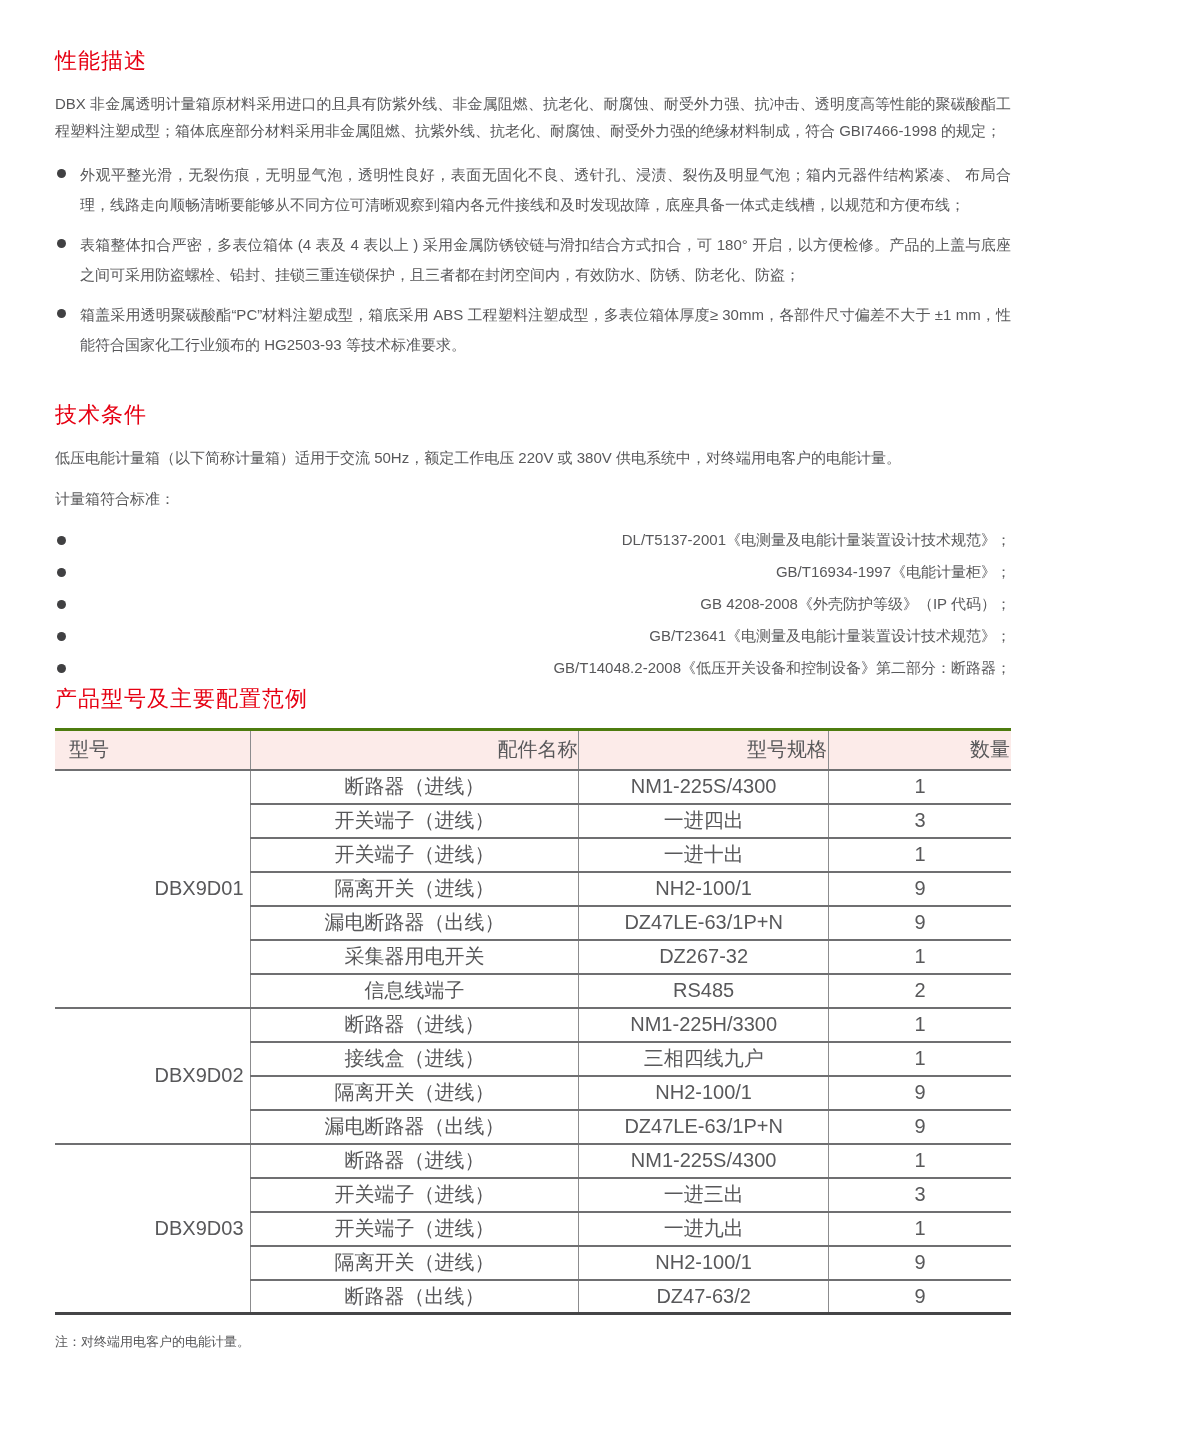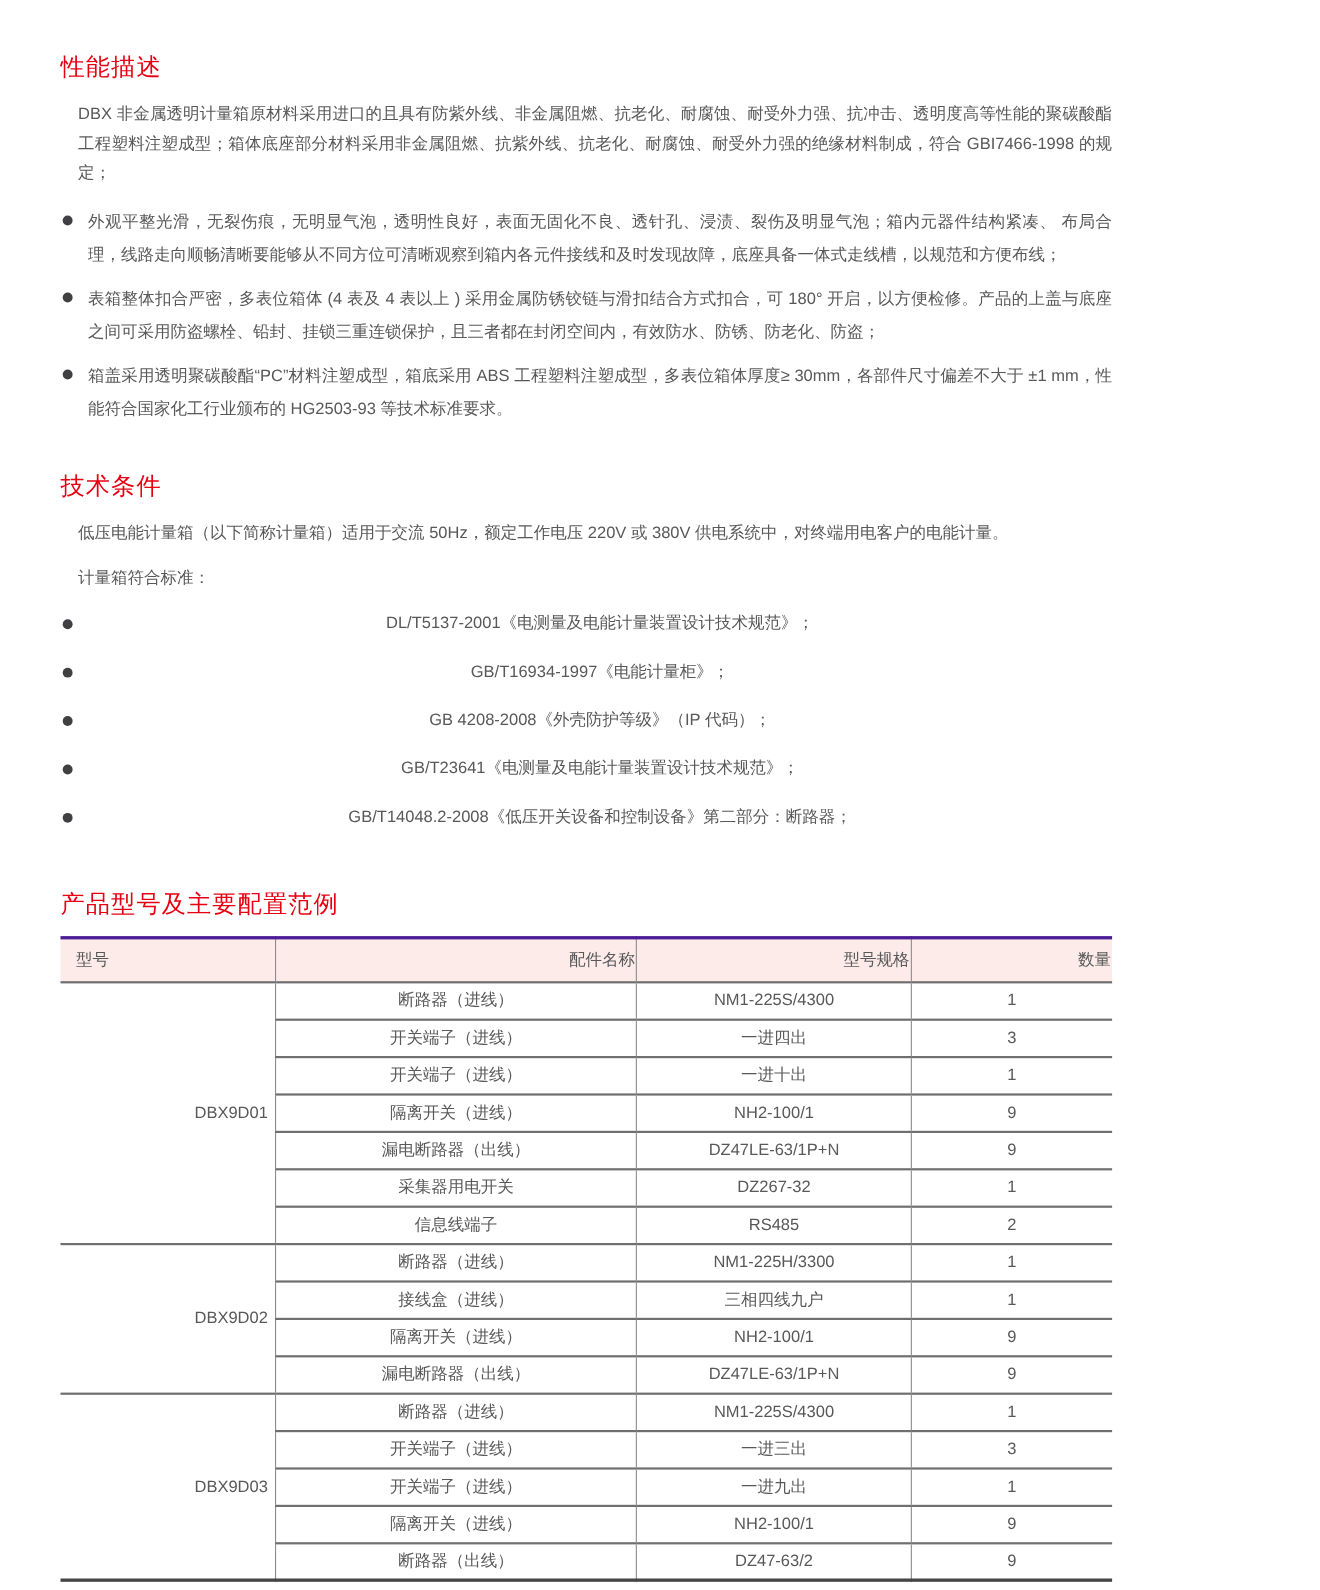--- a/index.html
+++ b/index.html
@@ -18,21 +18,21 @@
   }
   h2.sec-heading {
     margin: 0;
     color: #e60012;
     font-size: 22px;
     font-weight: 400;
     line-height: 30px;
     letter-spacing: 1px;
   }
   .para {
-    margin: 14px 0 0 16px;
+    margin: 14px 0 0 0;
     font-size: 15px;
     line-height: 27px;
     text-align: justify;
   }
   ul.dots {
     list-style: none;
     margin: 16px 0 0 0;
     padding: 0;
   }
   ul.dots li {
@@ -47,37 +47,37 @@
     position: absolute;
     left: 2px;
     top: 9px;
     width: 9px;
     height: 9px;
     border-radius: 50%;
     background: #404042;
   }
   ul.dots.standards { margin-top: 12px; }
   ul.dots.standards li {
-    margin-top: 12px;
+    margin-top: 0;
     line-height: 18px;
     padding-top: 7px;
     padding-bottom: 7px;
-    text-align: center;
+    text-align: right;
   }
   ul.dots.standards li .dot { top: 12px; }
   .sec-technical { margin-top: 40px; }
-  .sec-products  { margin-top: 48px; }
+  .sec-products  { }
 
   table.cfg-table {
     width: 100%;
     border-collapse: collapse;
     margin-top: 14px;
-    border-top: 3px solid #4c1d95;
+    border-top: 3px solid #4d7c0f;
     border-bottom: 3px solid #454547;
-    font-size: 15px;
+    font-size: 20px;
     color: #58585a;
   }
   table.cfg-table col.c1 { width: 20.4%; }
   table.cfg-table col.c2 { width: 34.4%; }
   table.cfg-table col.c3 { width: 26.1%; }
   table.cfg-table col.c4 { width: 19.1%; }
   table.cfg-table th {
     background: #fcebe9;
     font-weight: 400;
     height: 40px;

